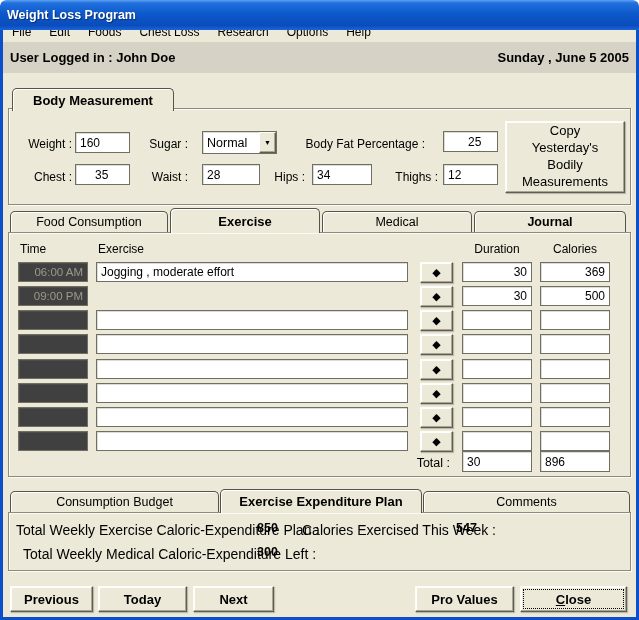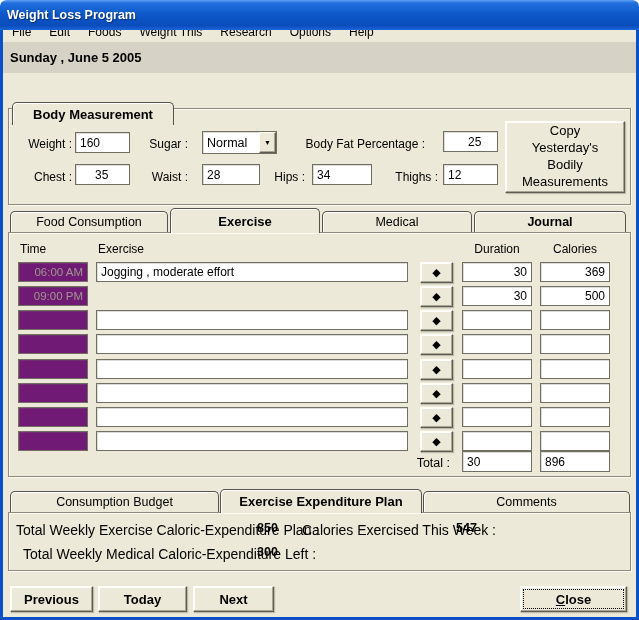--- a/index.html
+++ b/index.html
@@ -55,21 +55,21 @@
 
   .tab {
     position:absolute; background:#ECE9D8;
     border:1px solid #55534A; border-bottom:none;
     border-radius:5px 5px 0 0;
     box-shadow: inset 1px 1px 0 #fff;
     display:flex; align-items:center; justify-content:center;
     font-size:12.5px; z-index:3; cursor:pointer;
   }
   .tab.active { font-weight:bold; font-size:13px; }
-  .bm-tab { left:12px; top:102px; width:162px; height:23px; }
+  .bm-tab { left:12px; top:88px; width:162px; height:23px; }
 
   .lbl { position:absolute; font-size:12px; white-space:nowrap; }
   .r { text-align:right; }
 
   .field {
     position:absolute; background:#fff;
     border:1px solid #716E62;
     box-shadow: inset 1px 1px 0 rgba(113,110,98,.25);
     font-size:12px; display:flex; align-items:center;
     padding:0 4px; overflow:hidden; white-space:nowrap;
@@ -104,21 +104,21 @@
 
   .col-head { position:absolute; top:242px; font-size:12px; }
   .ex-row { position:absolute; left:0; width:639px; height:21px; }
   .cell {
     position:absolute; top:0; height:20px; background:#fff;
     border:1px solid #716E62;
     box-shadow: inset 1px 1px 0 rgba(113,110,98,.25);
     font-size:12px; display:flex; align-items:center;
     padding:0 4px; overflow:hidden; white-space:nowrap;
   }
-  .time-cell { left:18px; width:70px; background:#701a75; color:#9C998B; justify-content:flex-end; font-size:11.5px; }
+  .time-cell { left:18px; width:70px; background:#404040; color:#9C998B; justify-content:flex-end; font-size:11.5px; }
   .ex-cell   { left:96px; width:312px; }
   .diamond-btn { position:absolute; left:420px; top:0; width:33px; height:21px; font-size:11px; line-height:1; }
   .dur-cell  { left:462px; width:70px; justify-content:flex-end; }
   .cal-cell  { left:540px; width:70px; justify-content:flex-end; }
 
   .total-label { position:absolute; left:380px; top:456px; width:70px; font-size:12.5px; text-align:right; }
   .total-field { position:absolute; top:451px; height:21px; }
   .total-dur { left:462px; width:70px; }
   .total-cal { left:540px; width:70px; }
 
@@ -143,27 +143,28 @@
     <span>Weight Loss Program</span>
   </div>
   <button class="close-btn">
     <span>✕</span>
   </button>
 
   <nav class="menubar" id="menubar">
       <div class="menu-item">File</div>
       <div class="menu-item">Edit</div>
       <div class="menu-item">Foods</div>
-      <div class="menu-item">Weight This</div>
+      <div class="menu-item">Chest Loss</div>
       <div class="menu-item">Research</div>
       <div class="menu-item">Options</div>
       <div class="menu-item">Help</div>
     </nav>
 
   <div class="userbar">
+    <span>User Logged in : John Doe</span>
     <span>Sunday , June 5 2005</span>
   </div>
 
   <div class="tab active bm-tab">Body Measurement</div>
   <div class="groupbox bm-group"></div>
 
   <div class="lbl r" style="left:10px;top:137px;width:62px;">Weight :</div>
   <div class="field" style="left:75px;top:132px;width:55px;height:21px;">160</div>
 
   <div class="lbl r" style="left:130px;top:137px;width:58px;">Sugar :</div>
@@ -205,20 +206,21 @@
   <div class="plan-lbl" style="left:16px;top:522px;">Total Weekly Exercise Caloric-Expenditure Plan :</div>
   <div class="plan-val" style="left:257px;top:521px;">850</div>
   <div class="plan-lbl" style="left:302px;top:522px;">Calories Exercised This Week :</div>
   <div class="plan-val" style="left:456px;top:521px;">547</div>
   <div class="plan-lbl" style="left:23px;top:546px;">Total Weekly Medical Caloric-Expenditure Left :</div>
   <div class="plan-val" style="left:257px;top:545px;">300</div>
 
   <button class="btn3d footer-btn btn-previous">Previous</button>
   <button class="btn3d footer-btn btn-today">Today</button>
   <button class="btn3d footer-btn btn-next">Next</button>
+  <button class="btn3d footer-btn btn-pro">Pro Values</button>
   <button class="btn3d footer-btn btn-close">
     <span class="close-label">Close</span>
   </button>
 
   <div class="edge edge-left"></div>
   <div class="edge edge-right"></div>
   <div class="edge edge-bottom"></div>
 <div class="tab" style="left: 10px; width: 158px; top: 211px; height: 21px;">Food Consumption</div>
     <div class="tab active" style="left: 170px; width: 150px; top: 208px; height: 25px;">Exercise</div>
     <div class="tab" style="left: 322px; width: 150px; top: 211px; height: 21px;">Medical</div>

